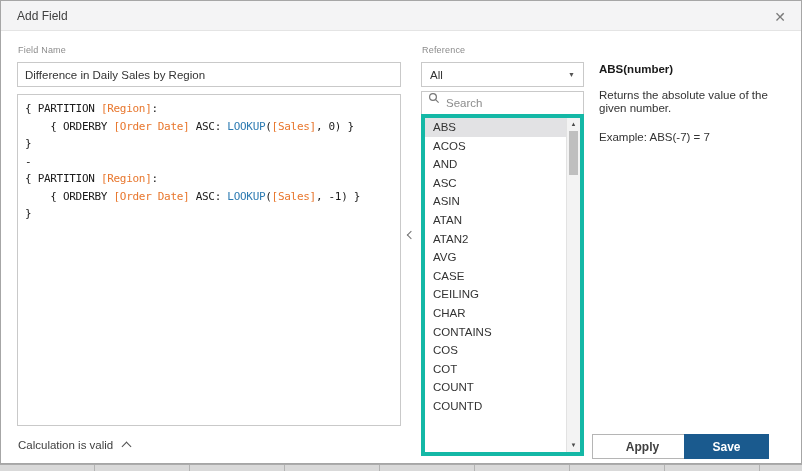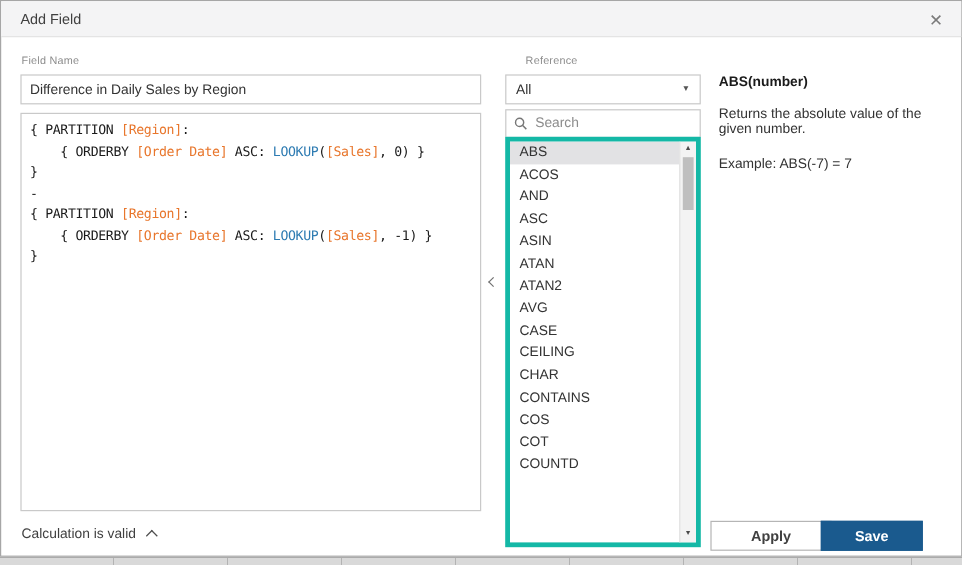--- a/index.html
+++ b/index.html
@@ -59,21 +59,21 @@
 
   .dropdown {
     position:absolute; left:420px; top:61px; width:163px; height:25px;
     border:1px solid #c9c9c9; background:#fff; display:flex; align-items:center;
     padding:0 8px; font-size:11.5px; color:#333; cursor:pointer;
   }
   .dropdown .caret { margin-left:auto; font-size:7px; color:#555; }
 
   .search-box {
     position:absolute; left:420px; top:90px; width:163px; height:24px;
-    border:1px solid #c9c9c9; background:#fff; display:flex; align-items:center; padding:0 6px;
+    border:1px solid #c9c9c9; background:#fff; display:flex; padding:0 6px;
   }
   .search-box svg { flex:0 0 auto; }
   .search-input {
     border:none; outline:none; width:110px; margin-left:6px;
     font-family:"Liberation Sans", sans-serif; font-size:11.5px; color:#333;
   }
   .search-input::placeholder { color:#8c8c8c; }
 
   .fn-list {
     position:absolute; left:420px; top:113px; width:163px; height:342px;
@@ -142,21 +142,21 @@
         <div class="code-line"><span class="tok-plain">-</span></div>
         <div class="code-line"><span class="tok-plain">{ PARTITION </span><span class="tok-field">[Region]</span><span class="tok-plain">:</span></div>
         <div class="code-line"><span class="tok-plain">    { ORDERBY </span><span class="tok-field">[Order Date]</span><span class="tok-plain"> ASC: </span><span class="tok-func">LOOKUP</span><span class="tok-plain">(</span><span class="tok-field">[Sales]</span><span class="tok-plain">, -1) }</span></div>
         <div class="code-line"><span class="tok-plain">}</span></div>
       </div>
 
     <div class="collapse-ctl">
       <span class="chev-left"></span>
     </div>
 
-    <span class="small-label" style="left:421px; top:44px;margin-left:16px;">Reference</span>
+    <span class="small-label" style="left:421px; top:44px;">Reference</span>
     <div class="dropdown">
       <span>All</span>
       <span class="caret">▼</span>
     </div>
 
     <div class="search-box">
       <svg width="12" height="12" viewBox="0 0 12 12">
         <circle cx="5" cy="5" r="3.4" fill="none" stroke="#777" stroke-width="1.2"></circle>
         <line x1="7.6" y1="7.6" x2="10.6" y2="10.6" stroke="#777" stroke-width="1.2"></line>
       </svg>
@@ -172,20 +172,21 @@
           <div class="fn-item">ASIN</div>
           <div class="fn-item">ATAN</div>
           <div class="fn-item">ATAN2</div>
           <div class="fn-item">AVG</div>
           <div class="fn-item">CASE</div>
           <div class="fn-item">CEILING</div>
           <div class="fn-item">CHAR</div>
           <div class="fn-item">CONTAINS</div>
           <div class="fn-item">COS</div>
           <div class="fn-item">COT</div>
+          <div class="fn-item">COUNT</div>
           <div class="fn-item">COUNTD</div>
         </div>
       <div class="scrollbar">
         <div class="sb-arrow sb-up">▲</div>
         <div class="sb-thumb"></div>
         <div class="sb-arrow sb-down">▼</div>
       </div>
     </div>
 
     <div class="detail-panel">

